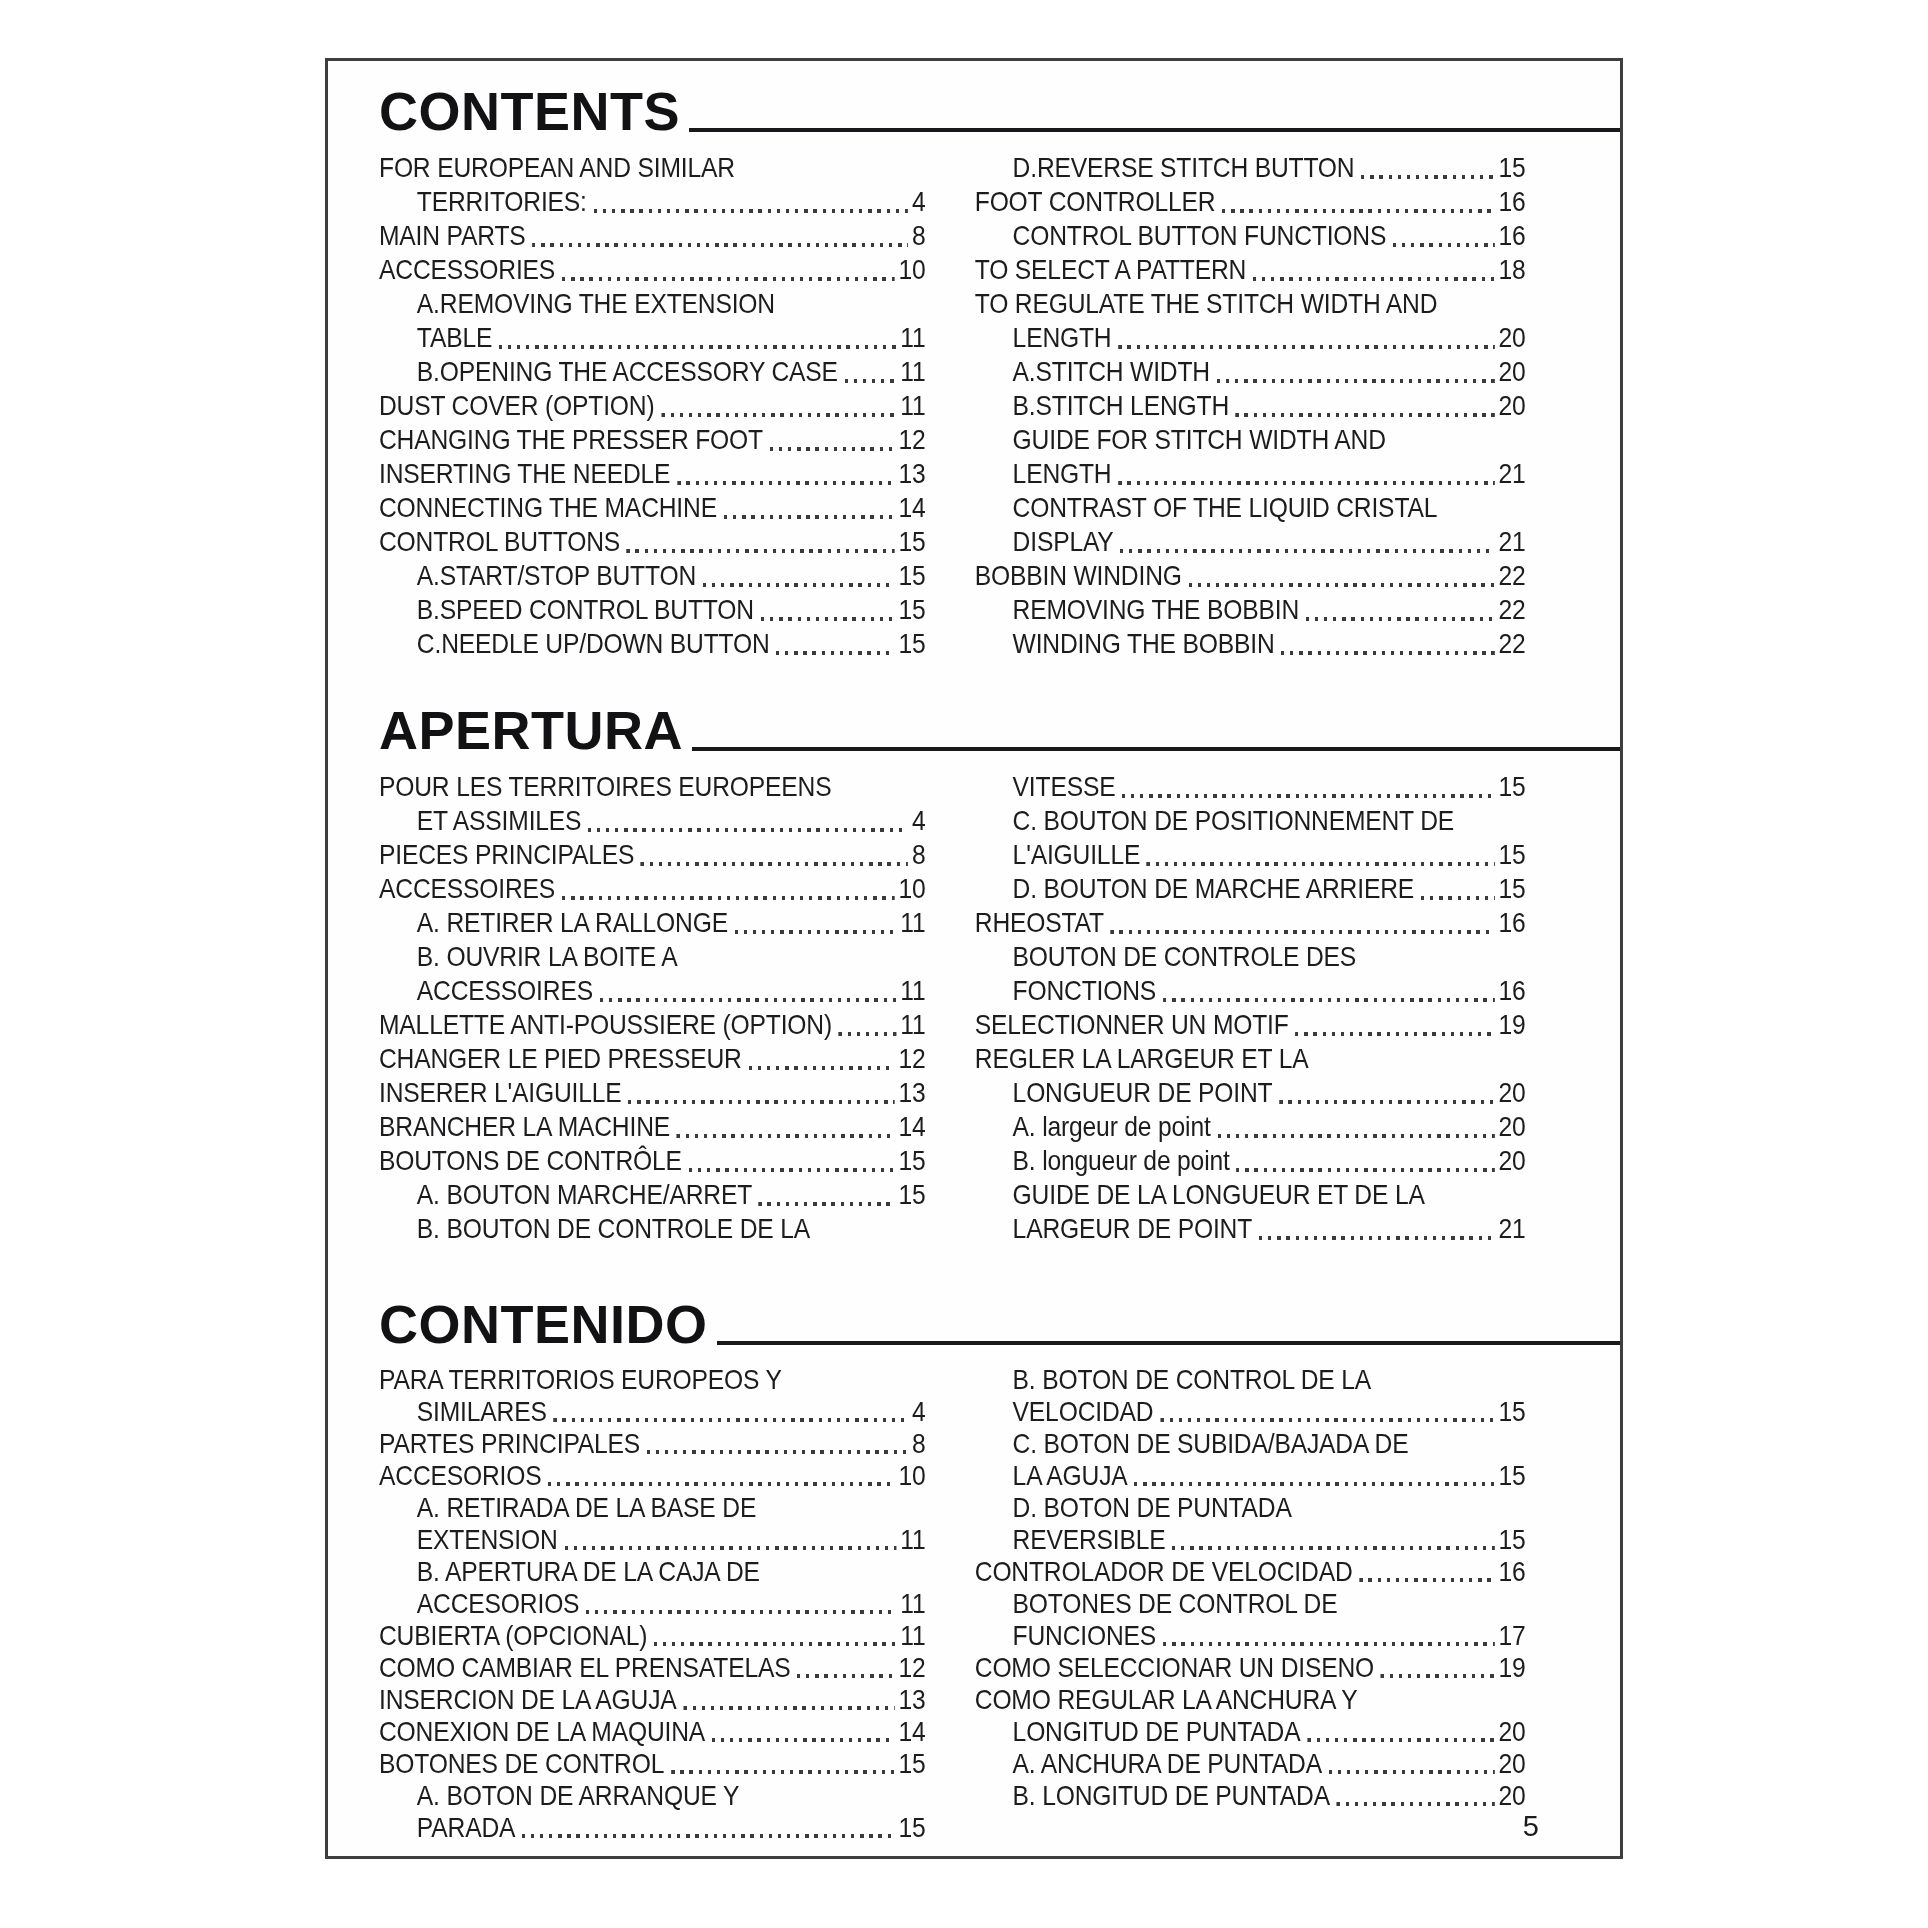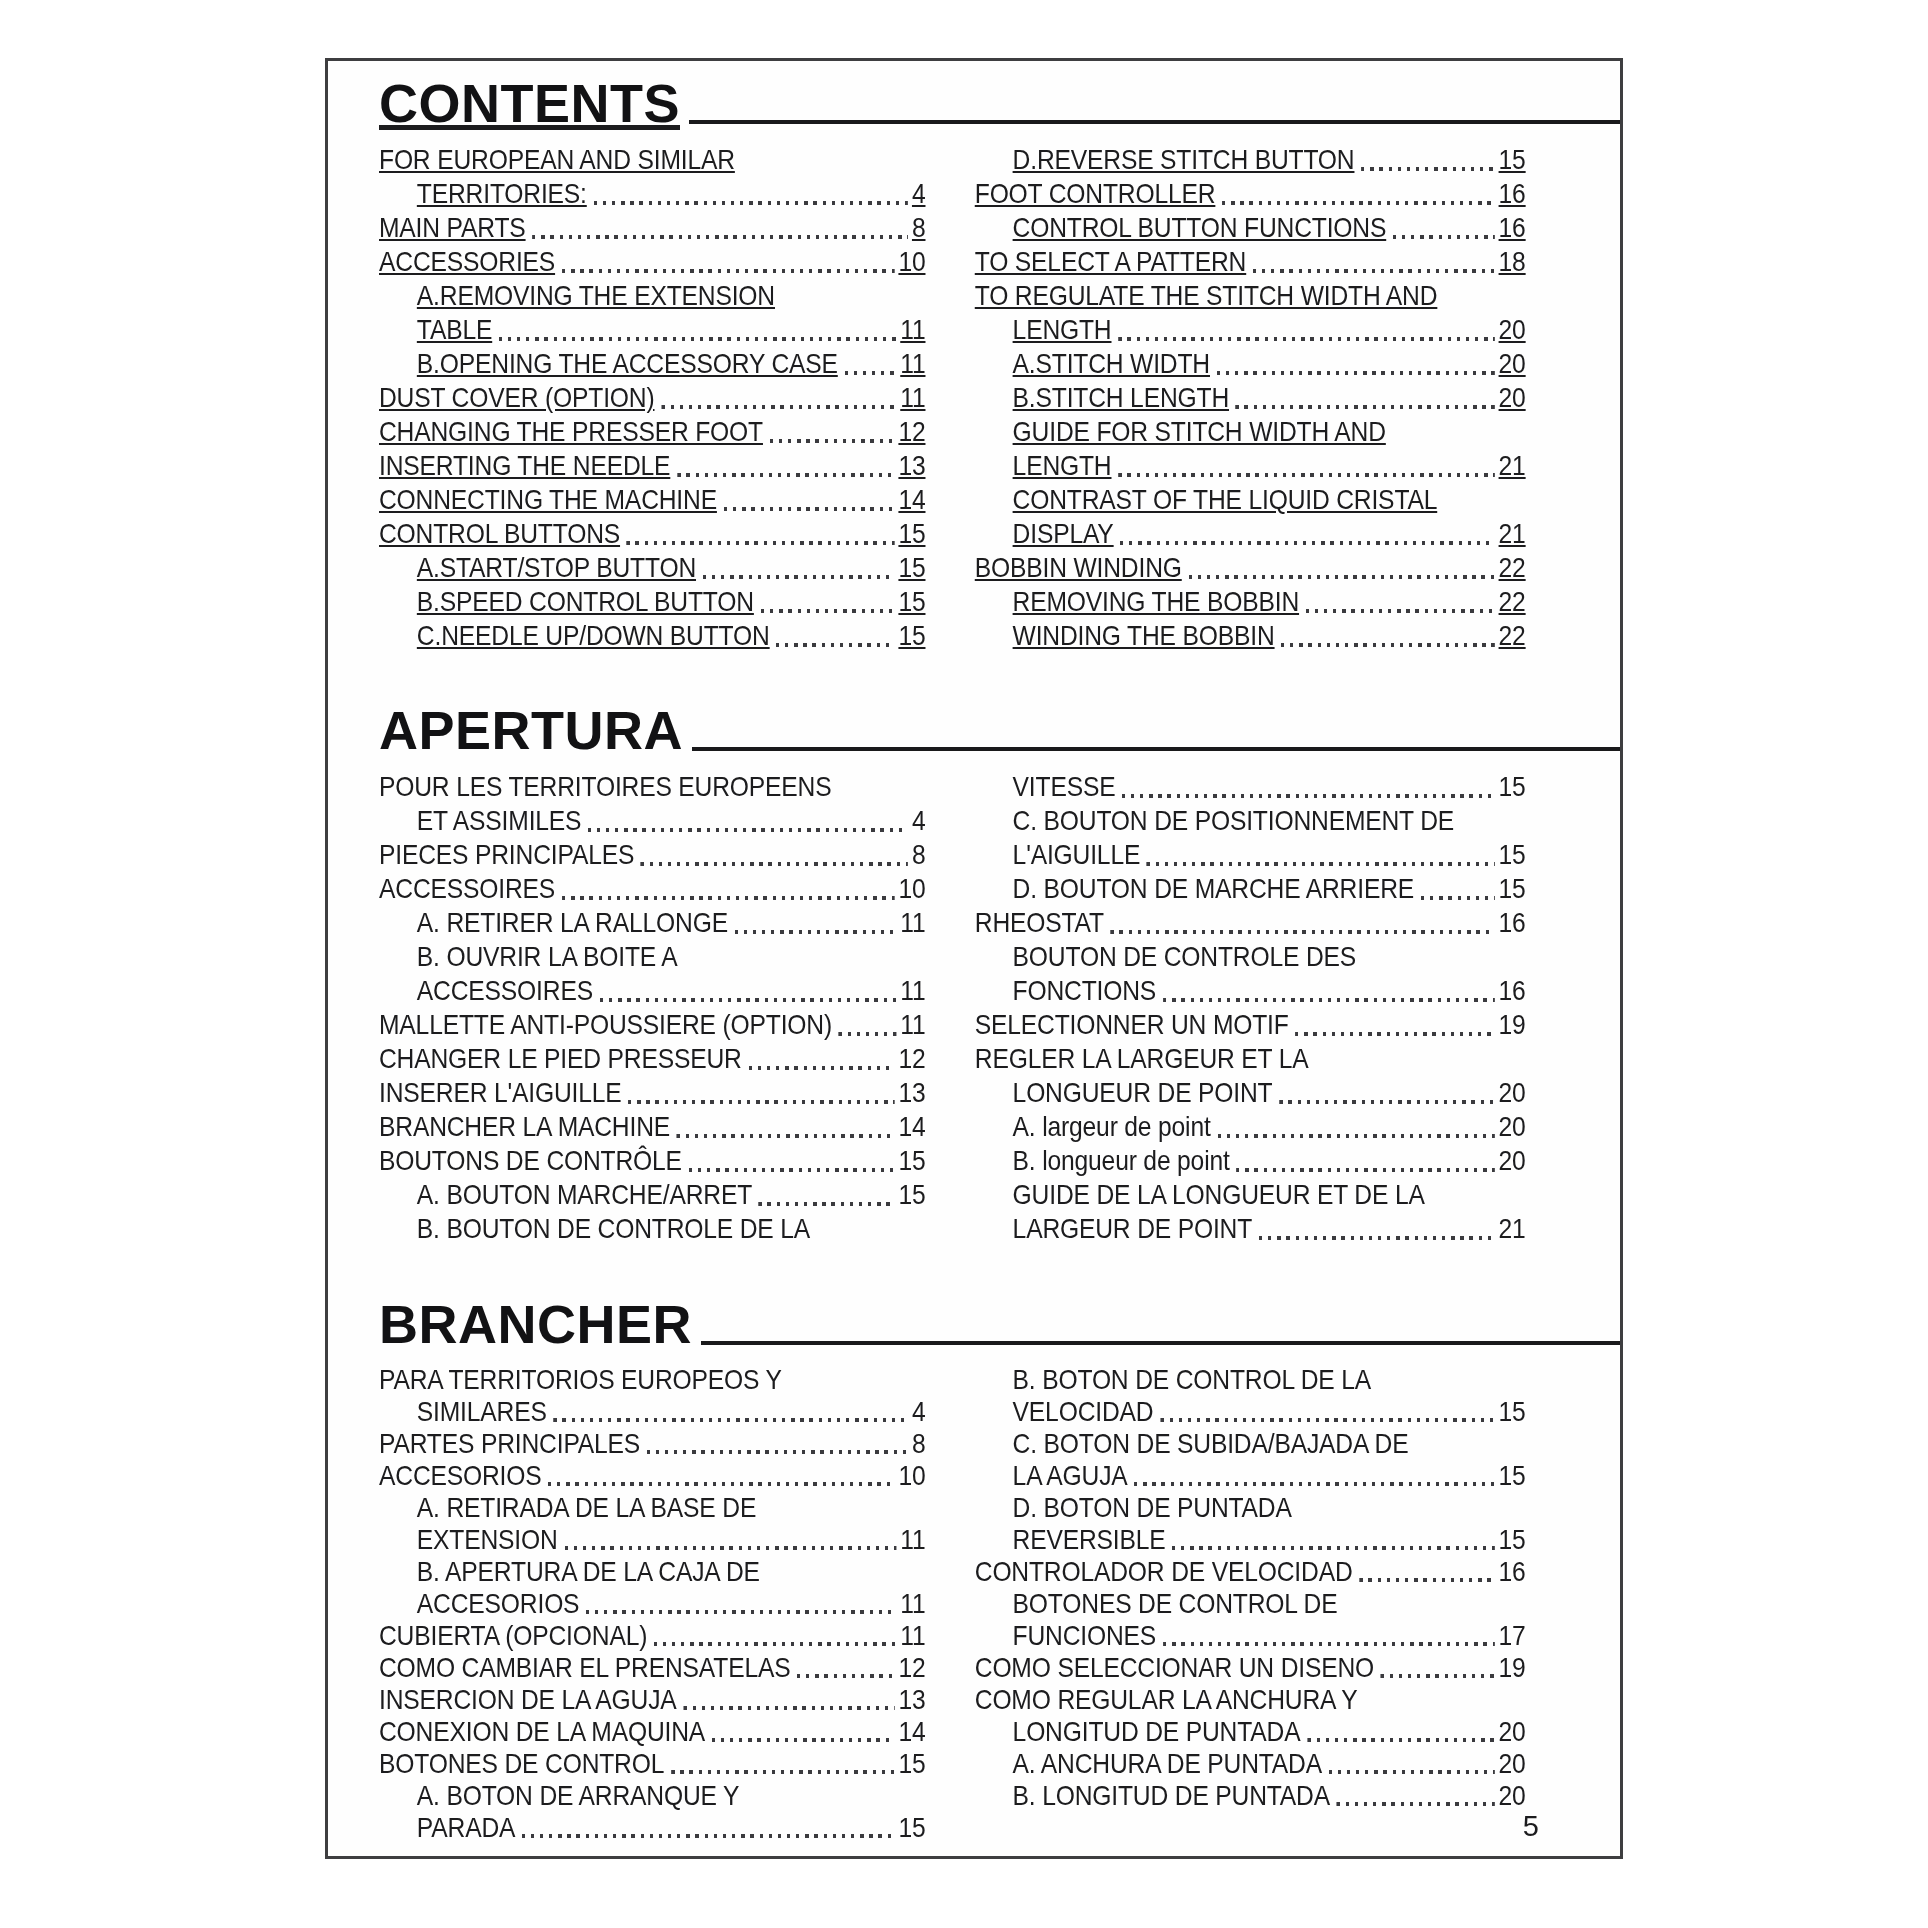--- a/index.html
+++ b/index.html
@@ -20,21 +20,21 @@
     height: 1801px;
     box-sizing: border-box;
     border: 3.8px solid #3e3e40;
     background: #fefefe;
   }
   .section {
     position: absolute;
     left: 51px;
     right: 0;
   }
-  .sec-0 { top: 13px; text-decoration: underline; }
+  .sec-0 { top: 21px; }
   .sec-1 { top: 640px; }
   .sec-2 { top: 1234px; }
   .heading-row { display: flex; }
   .title {
     font-size: 54px;
     font-weight: bold;
     line-height: 58px;
     letter-spacing: 0.5px;
     color: #121214;
   }
@@ -373,21 +373,21 @@
             <span class="label">LARGEUR DE POINT</span>
             <span class="leader"></span>
             <span class="pagenum">21</span>
           </div>
         </div>
     </div>
   </div>
 
   <div class="section sec-2">
     <div class="heading-row">
-      <span class="title">BRANCHER</span>
+      <span class="title">CONTENIDO</span>
       <span class="rule"></span>
     </div>
     <div class="cols lh34">
       <div class="col-0">
           <div class="entry">
             <span class="label">PARA TERRITORIOS EUROPEOS Y</span>
           </div>
           <div class="entry ind">
             <span class="label">SIMILARES</span>
             <span class="leader"></span>

